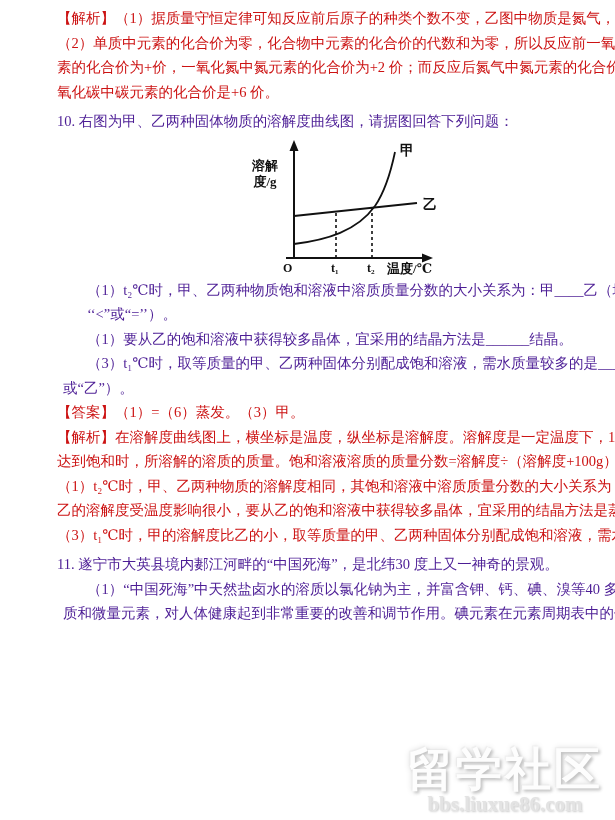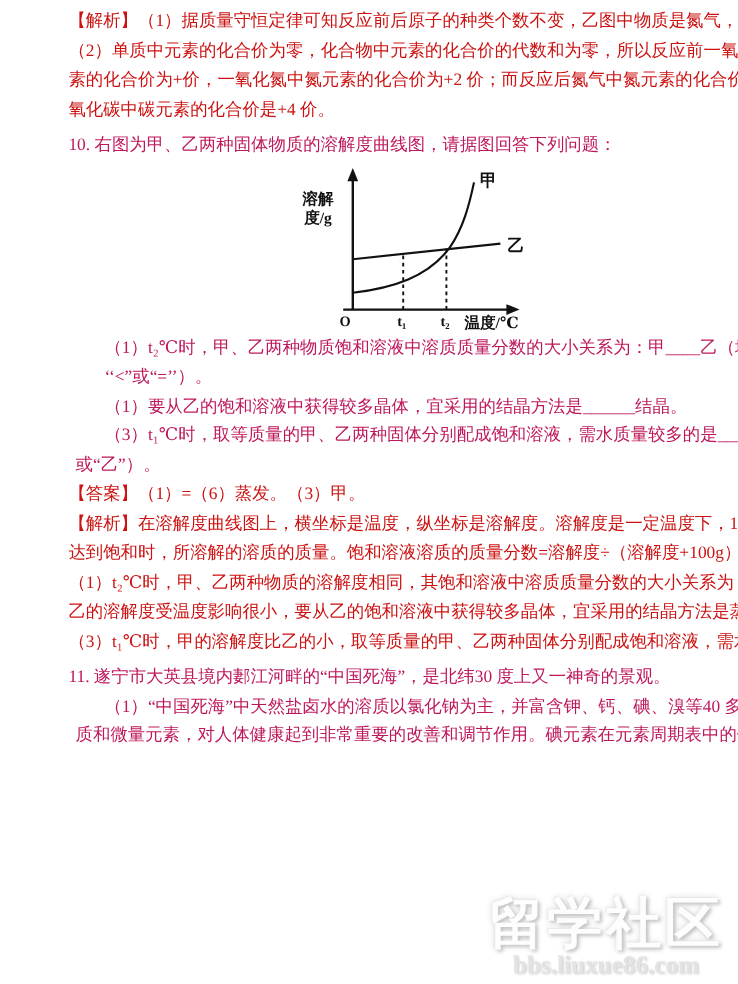--- a/index.html
+++ b/index.html
@@ -12,21 +12,21 @@
     color:#1c1c1c;
   }
   .doc {
     position:absolute;
     top:6px; left:57px; width:544px;
     font-size:14.5px;
     line-height:24.5px;
   }
   .line { white-space:nowrap; }
   .red { color:#cc1212; }
-  .black { color:#be185d; }
+  .black { color:#4c1d95; }
   .ind-a { padding-left:30px; }
   .ind-b { padding-left:6px; }
   .gap-s { margin-top:5px; }
   .chart-wrap {
     margin:4px 0 2px 182px;
     width:215px; height:138px;
   }
   .chart-wrap svg { display:block; }
   .chart-wrap text {
     font-family:"Liberation Serif","DejaVu Serif",serif;
@@ -62,21 +62,21 @@
 </style>
 </head>
 <body>
 
 <div class="page">
   <div class="doc">
 
     <div class="line red">【解析】（1）据质量守恒定律可知反应前后原子的种类个数不变，乙图中物质是氮气，化学式 N₂。</div>
     <div class="line red">（2）单质中元素的化合价为零，化合物中元素的化合价的代数和为零，所以反应前一氧化碳中碳元</div>
     <div class="line red">素的化合价为+价，一氧化氮中氮元素的化合价为+2 价；而反应后氮气中氮元素的化合价为零；二</div>
-    <div class="line red">氧化碳中碳元素的化合价是+4 价。</div>
+    <div class="line red">氧化碳中碳元素的化合价是+6 价。</div>
 
     <div class="line black gap-s">10. 右图为甲、乙两种固体物质的溶解度曲线图，请据图回答下列问题：</div>
 
     <div class="chart-wrap">
       <svg width="215" height="138" viewBox="0 0 215 138">
 
         <line x1="55" y1="10" x2="55" y2="120" stroke="#111" stroke-width="2"></line>
         <polygon points="55,2 50.5,13 59.5,13" fill="#111"></polygon>
 
         <line x1="47" y1="120" x2="186" y2="120" stroke="#111" stroke-width="2"></line>

